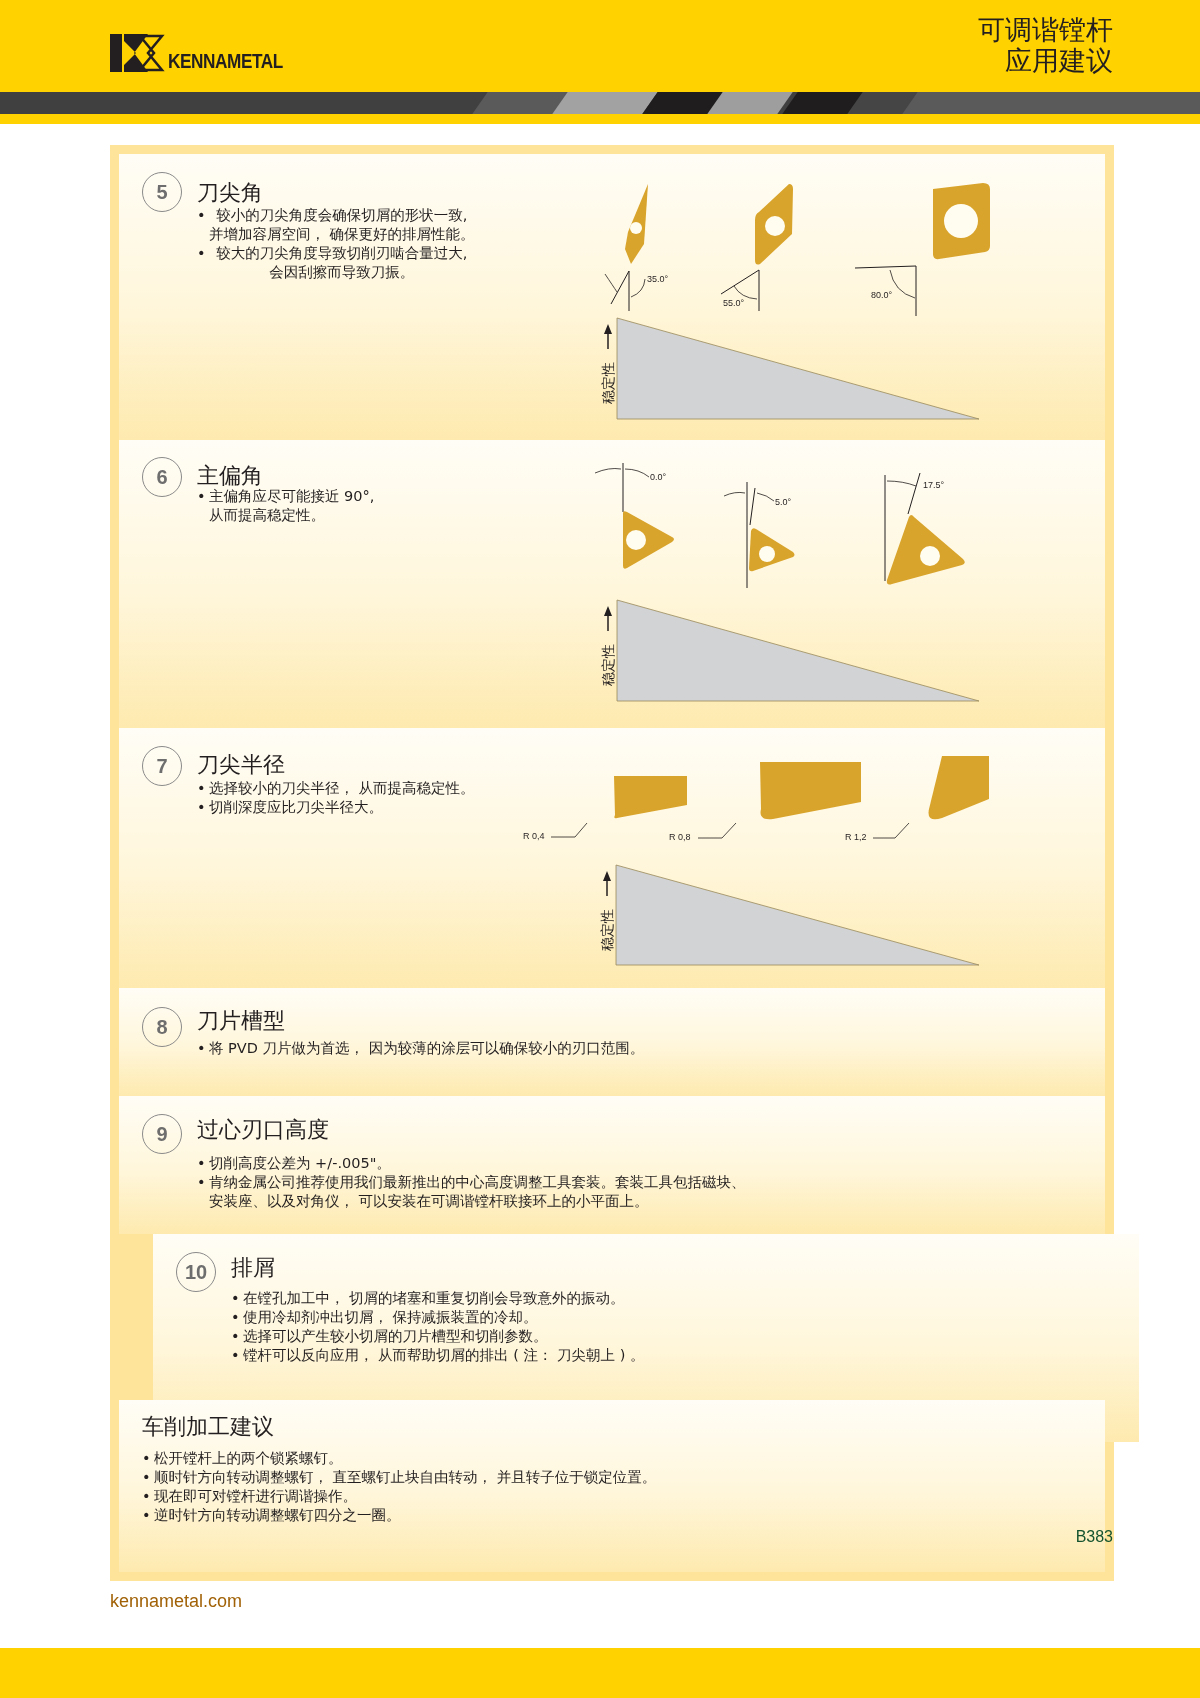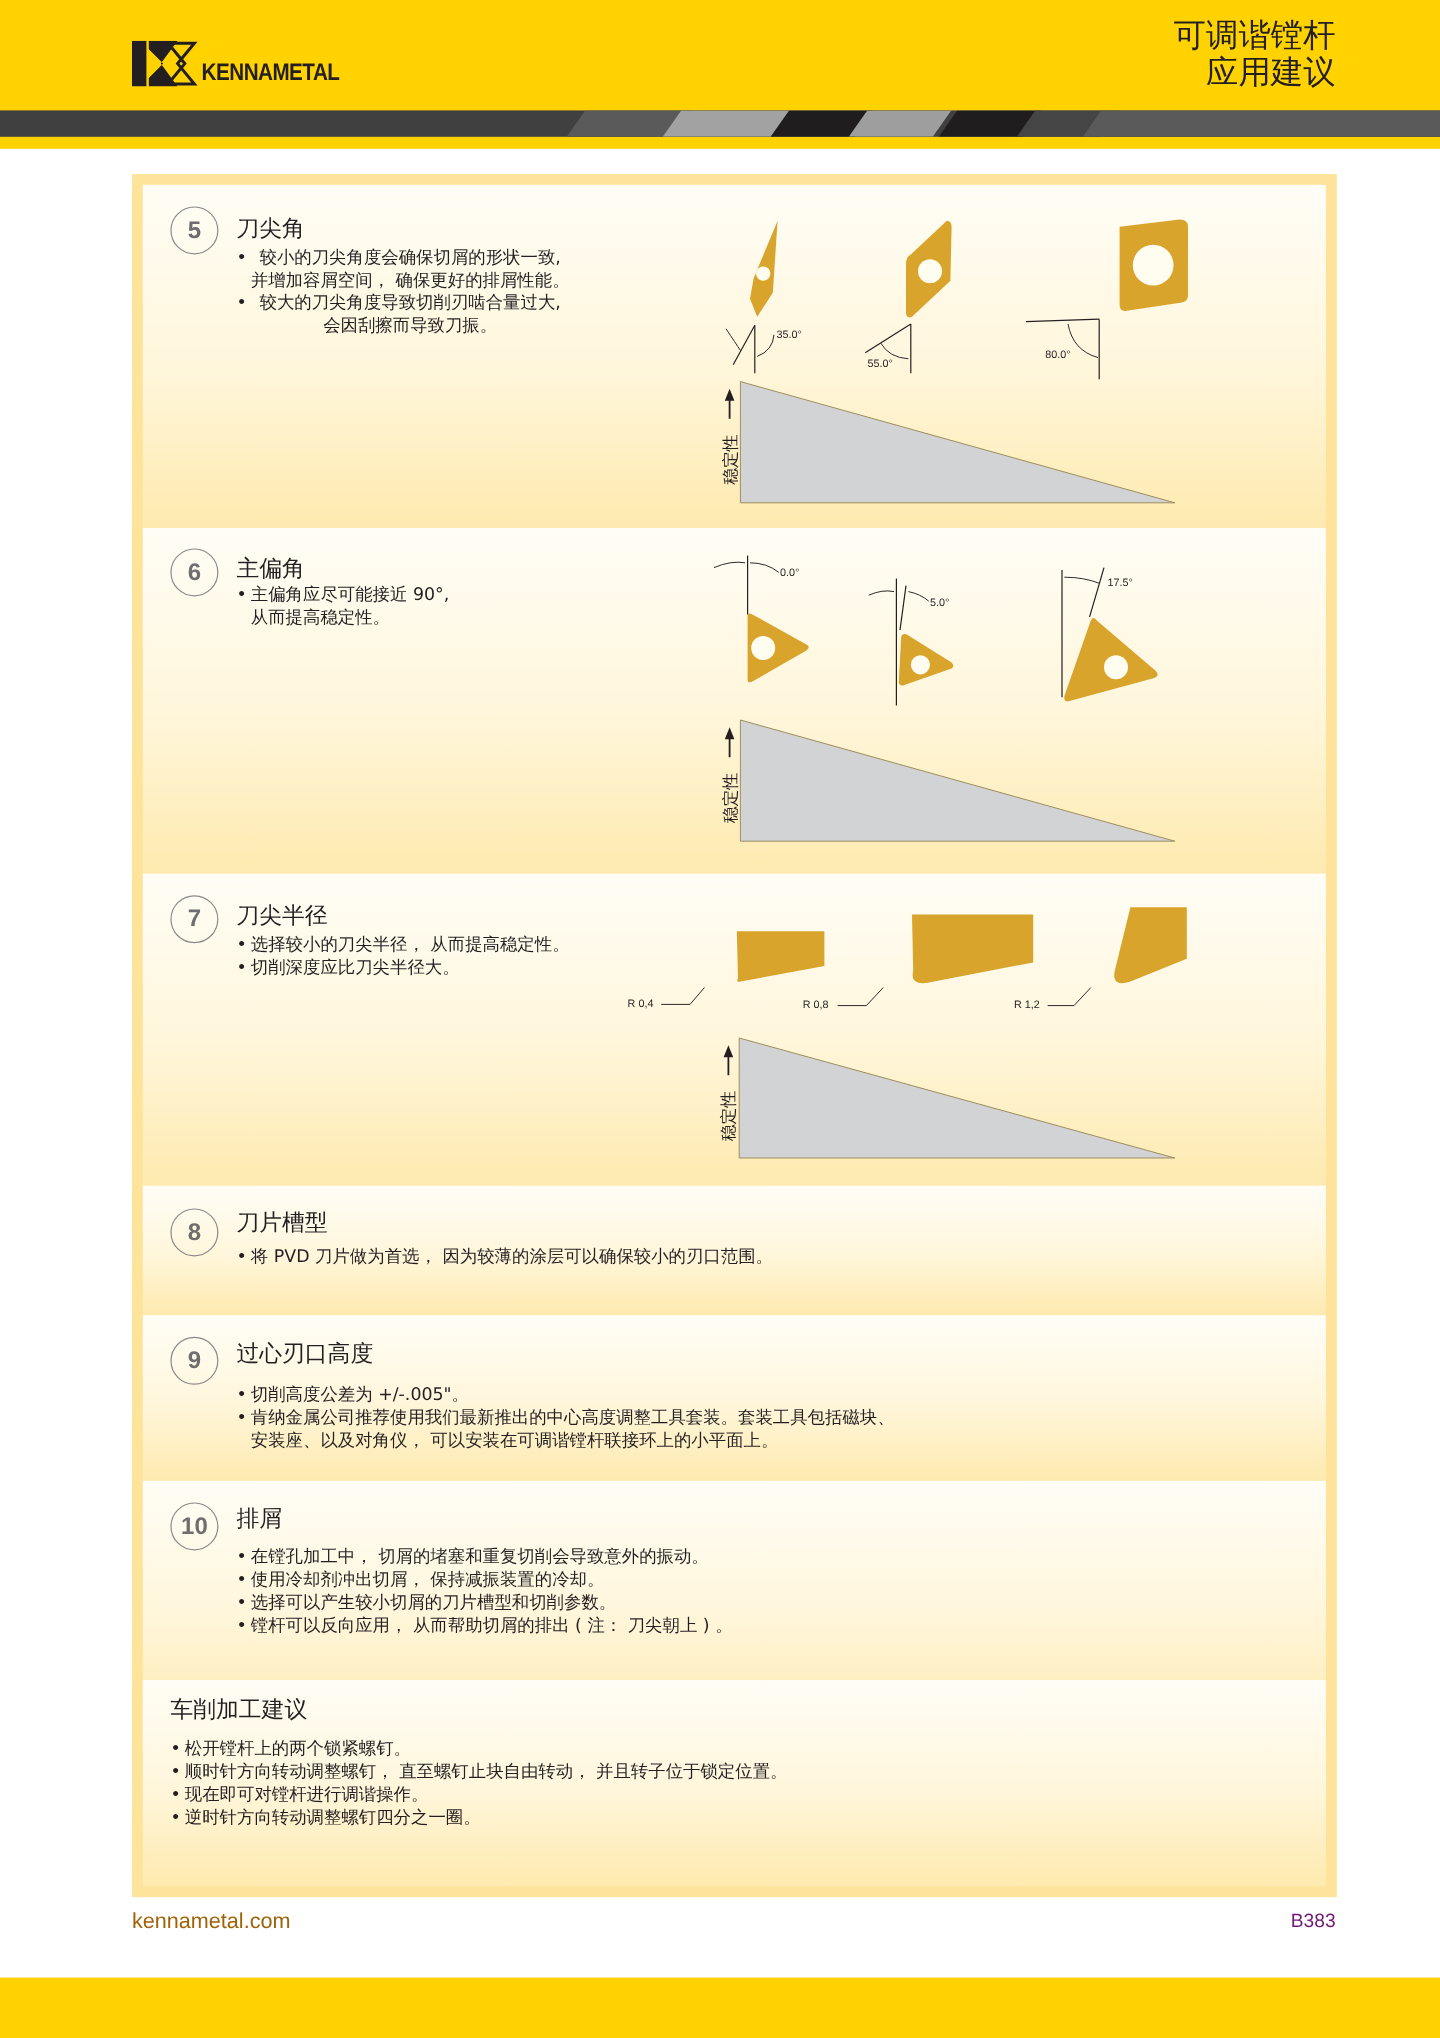--- a/index.html
+++ b/index.html
@@ -24,29 +24,29 @@
 
   
   .frame { position:absolute; left:110px; top:145px; width:1004px; height:1436px; background:#fde49a; }
   .section { position:absolute; left:9px; width:986px; }
   .sec-grad { background:linear-gradient(to bottom,#fffdf6 0%,#fff6da 55%,#feeaaf 100%); }
   .num-circle {
     position:absolute; left:23px; width:38px; height:38px; border:1.5px solid #8a8a8a; border-radius:50%;
     font-family:"Liberation Sans",sans-serif; font-weight:bold; font-size:20px; color:#6e6e6e;
     display:flex; align-items:center; justify-content:center; background:transparent;
   }
-  .sec-title { position:absolute; left:78px; font-size:19px; color:#231f20; }
+  .sec-title { position:absolute; left:78px; font-size:22px; color:#231f20; }
   .bullets { position:absolute; left:78px; font-size:14.5px; line-height:19px; color:#231f20; margin:0; padding:0; list-style:none; }
   .bullets li { position:relative; padding-left:12px; }
   .bullets li::before { content:"•"; position:absolute; left:0; top:0; }
   .figure { position:absolute; }
   .deg { font-family:"Liberation Sans",sans-serif; font-size:9px; fill:#231f20; }
   .stab-label { font-size:14px; }
   .footer-url { position:absolute; left:110px; top:1591px; font-family:"Liberation Sans",sans-serif; font-size:18px; color:#a16207; }
-  .footer-page { position:absolute; right:87px; top:1593px; font-family:"Liberation Sans",sans-serif; font-size:16px; color:#701a75; }
+  .footer-page { position:absolute; right:87px; top:1528px; font-family:"Liberation Sans",sans-serif; font-size:16px; color:#14532d; }
   .bottom-bar { position:absolute; left:0; top:1648px; width:1200px; height:50px; background:#ffd200; }
 </style>
 </head>
 <body>
 
 <div class="header">
   <div class="logo">
     <svg width="60" height="38" viewBox="0 0 60 38">
       <polygon points="0,0 12,0 12,38 0,38" fill="#231f20"></polygon>
       <polygon points="14,0 38,0 24,19 38,38 14,38 14,31 26,19 14,7" fill="#231f20"></polygon>
@@ -200,21 +200,21 @@
 
   <div class="section sec-grad" style="top:951px;height:138px;">
     <div class="num-circle" style="top:18px;">9</div>
     <div class="sec-title" style="top:19px;">过心刃口高度</div>
     <ul class="bullets" style="top:58px;">
       <li><span>切削高度公差为 +/-.005"。</span></li>
       <li><span>肯纳金属公司推荐使用我们最新推出的中心高度调整工具套装。套装工具包括磁块、</span><br><span>安装座、以及对角仪， 可以安装在可调谐镗杆联接环上的小平面上。</span></li>
     </ul>
   </div>
 
-  <div class="section sec-grad" style="top:1089px;height:208px;">
+  <div class="section sec-grad" style="top:1089px;height:208px;margin-left:34px;">
     <div class="num-circle" style="top:18px;">10</div>
     <div class="sec-title" style="top:19px;">排屑</div>
     <ul class="bullets" style="top:55px;">
       <li><span>在镗孔加工中， 切屑的堵塞和重复切削会导致意外的振动。</span></li>
       <li><span>使用冷却剂冲出切屑， 保持减振装置的冷却。</span></li>
       <li><span>选择可以产生较小切屑的刀片槽型和切削参数。</span></li>
       <li><span>镗杆可以反向应用， 从而帮助切屑的排出 ( 注： 刀尖朝上 ) 。</span></li>
     </ul>
   </div>
 

